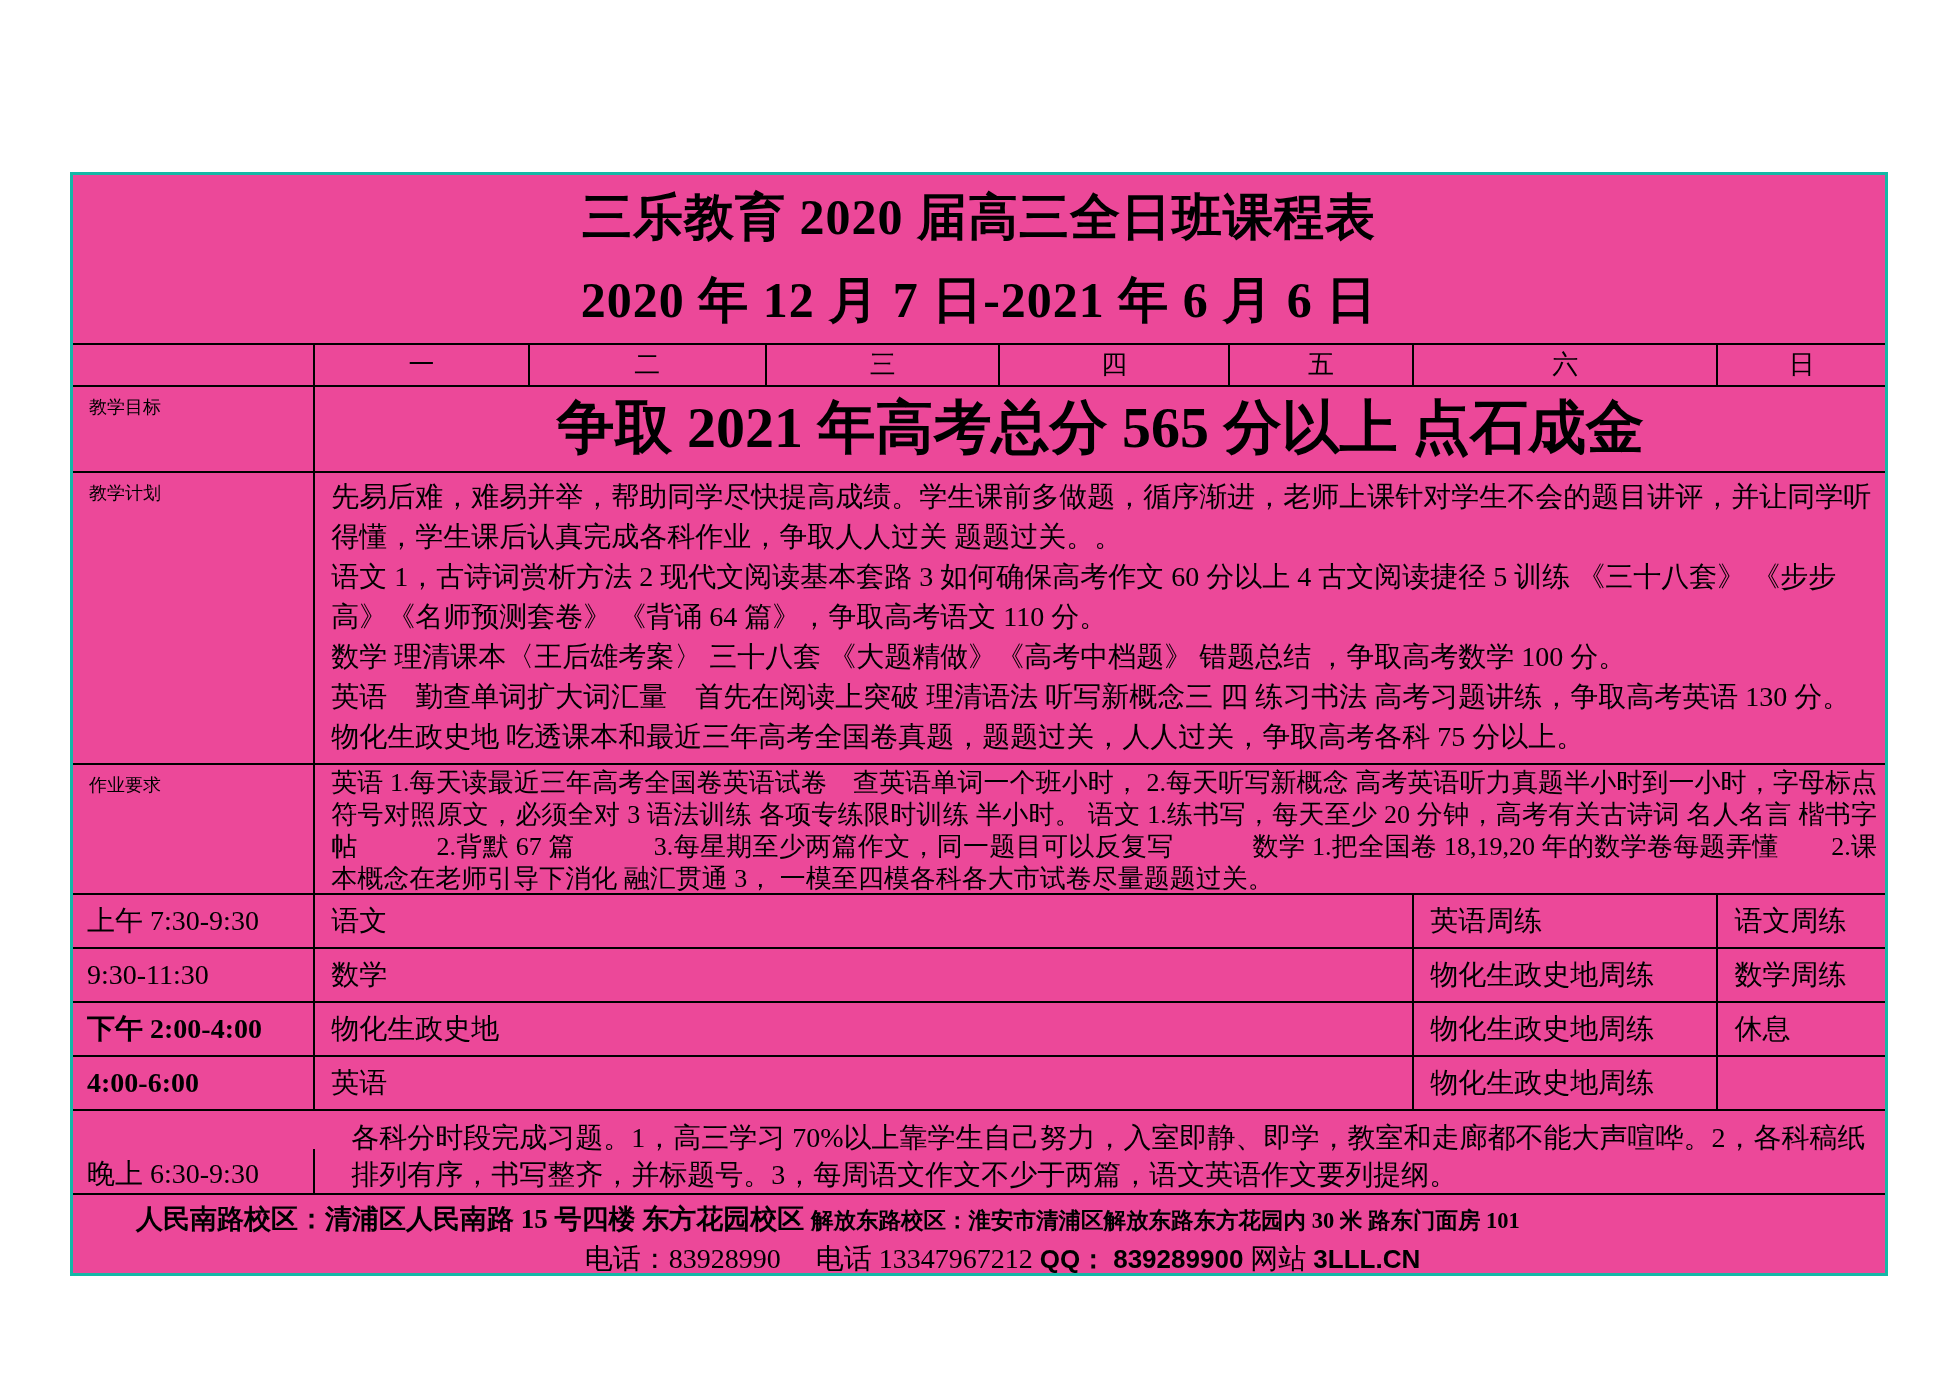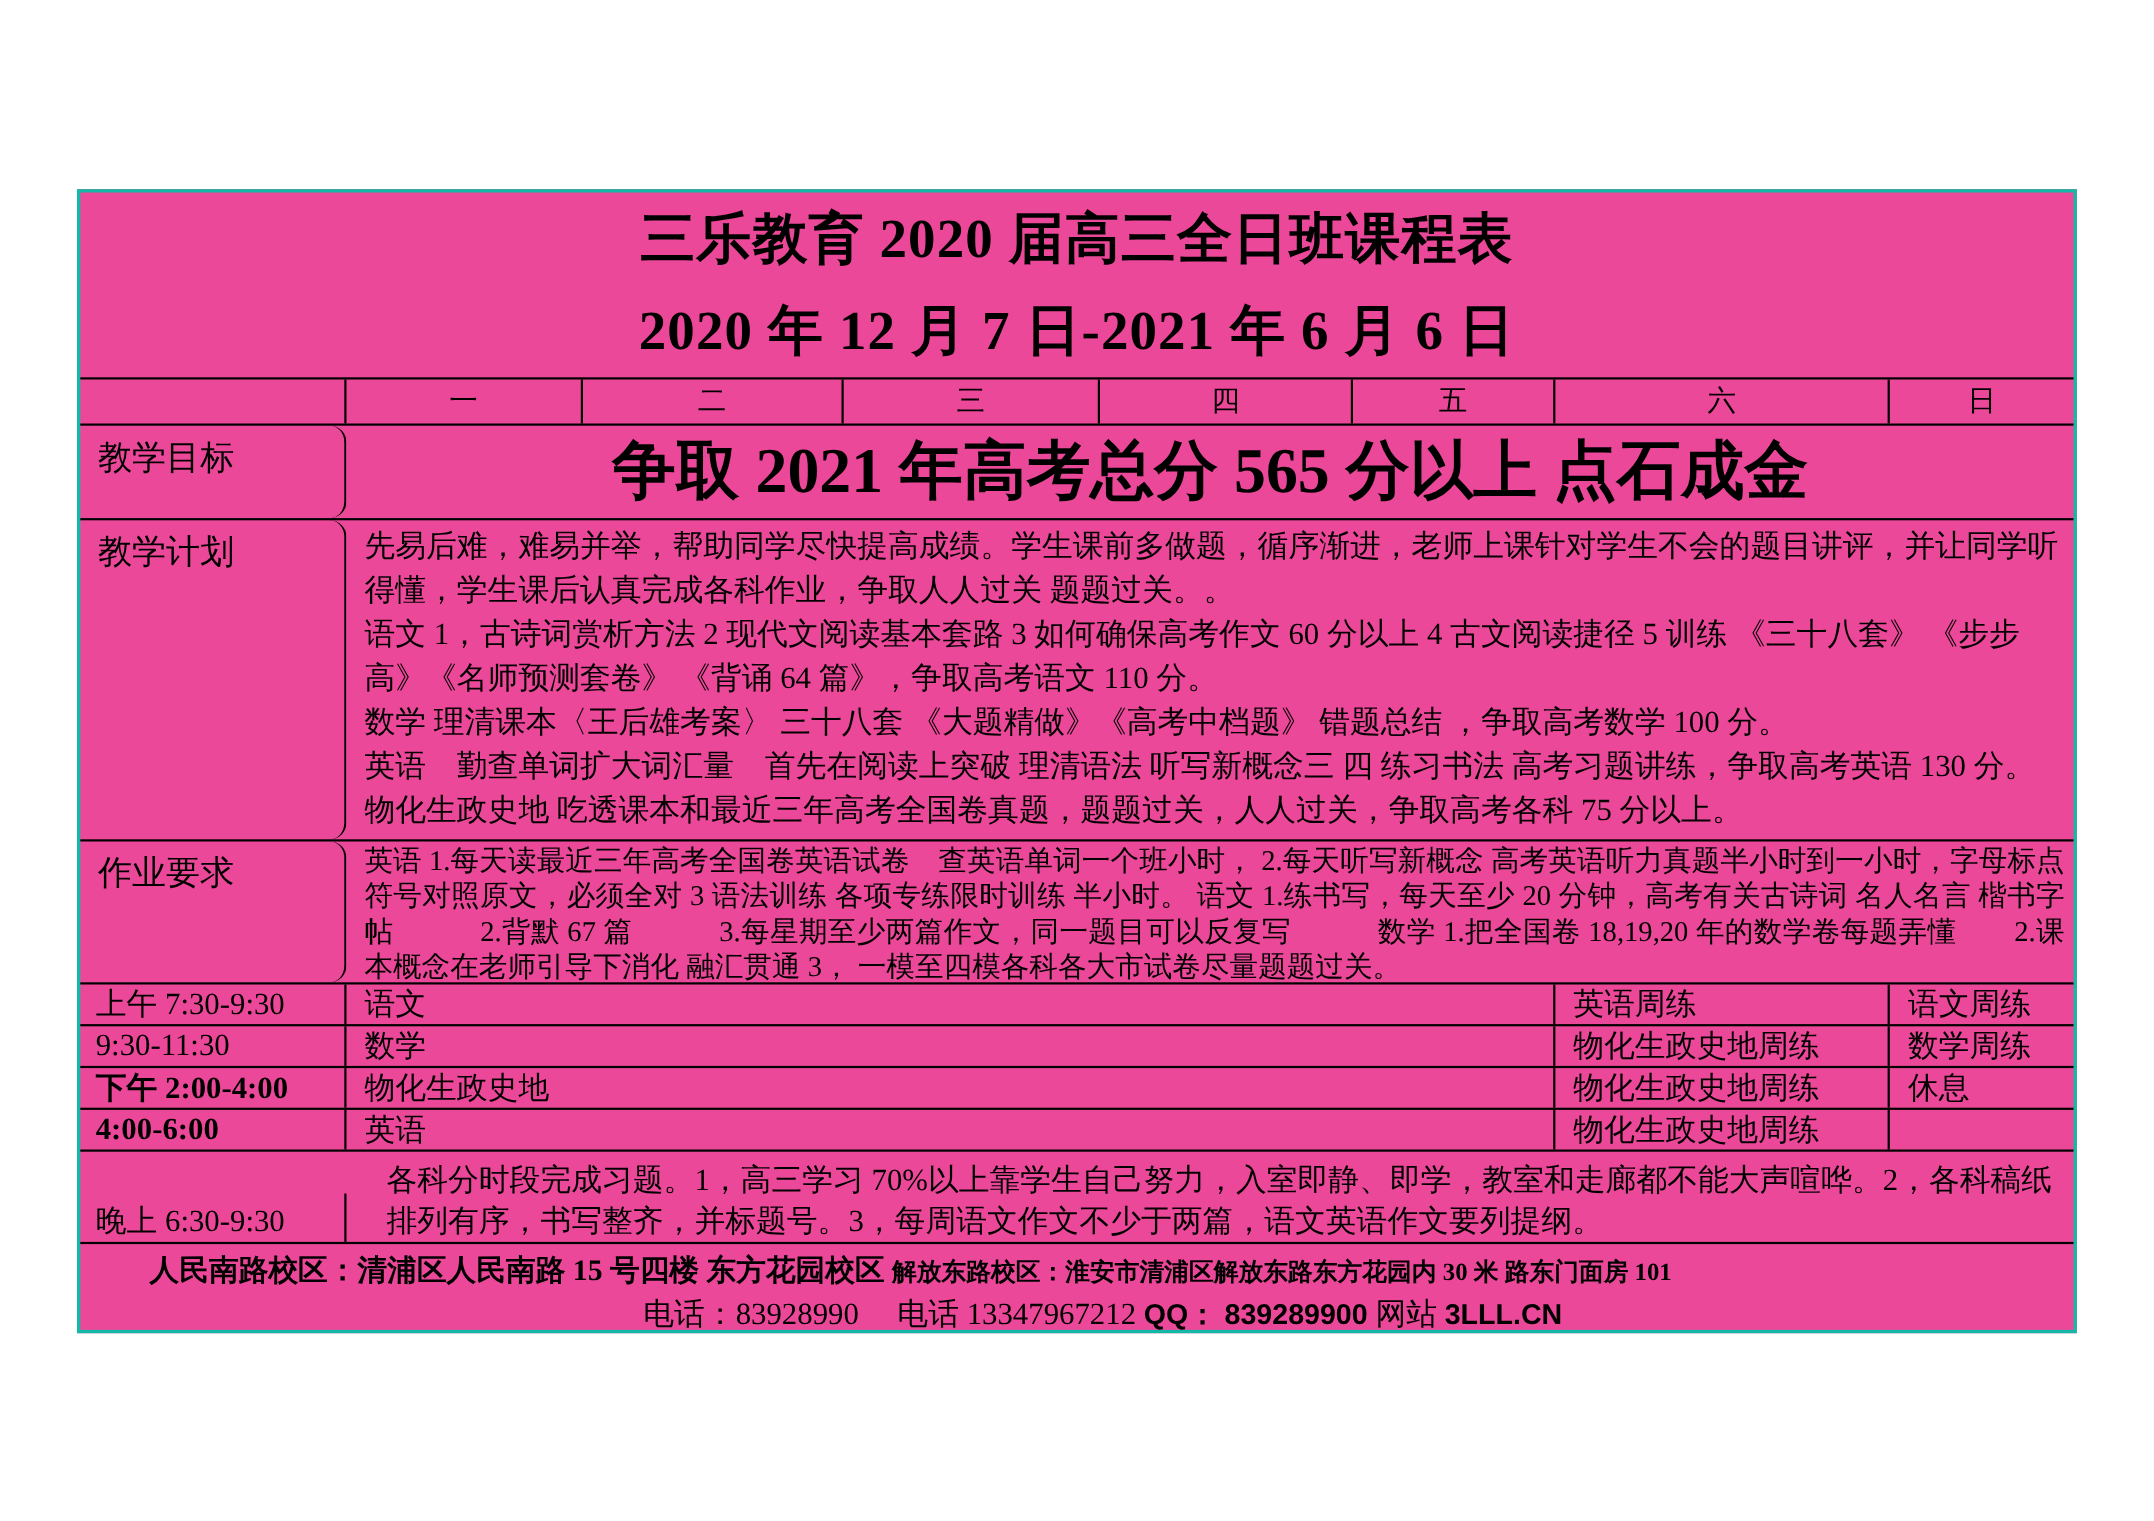--- a/index.html
+++ b/index.html
@@ -22,32 +22,32 @@
   .cmid{width:60.65%;}   
   .cspan7{width:86.63%;margin-left:20px;} 
 
   .row-title{height:170px;flex-direction:column;justify-content:center;}
   .title-line{text-align:center;font-weight:bold;font-size:50px;line-height:83px;letter-spacing:1px;}
 
   .row-days{height:42px;}
   .day{font-size:26px;line-height:40px;text-align:center;}
 
   .row-goal{height:86px;}
-  .labelcell{padding:8px 4px 0 16px;font-size:31px;border-radius:15px;}
+  .labelcell{padding:8px 4px 0 16px;font-size:18px;}
   .goal-text{font-size:58px;font-weight:bold;text-align:center;line-height:82px;
              white-space:nowrap;}
 
   .row-plan{height:292px;}
   .plan-text{padding:4px 12px 0 16px;font-size:28px;line-height:40px;}
   .plan-text p{margin:0;}
 
   .row-homework{height:130px;}
   .hw-text{padding:2px 8px 0 16px;font-size:26px;line-height:32px;text-align:justify;}
 
-  .row-sched{height:38px;}
+  .row-sched{height:54px;}
   .timecell{display:flex;align-items:center;padding-left:14px;font-size:28px;white-space:nowrap;}
   .timecell.bold{font-weight:bold;}
   .subjcell{display:flex;align-items:center;padding-left:16px;font-size:28px;white-space:nowrap;}
 
   .row-evening{height:84px;align-items:flex-end;}
   .evening-time{display:flex;align-items:flex-start;padding:6px 0 0 14px;font-size:28px;white-space:nowrap;}
   .evening-note{padding:4px 12px 0 16px;font-size:28px;line-height:37px;}
 
   .row-footer{height:78px;flex-direction:column;}
   .campus-line{padding:6px 0 0 16px;font-weight:bold;font-size:27px;white-space:nowrap;}

